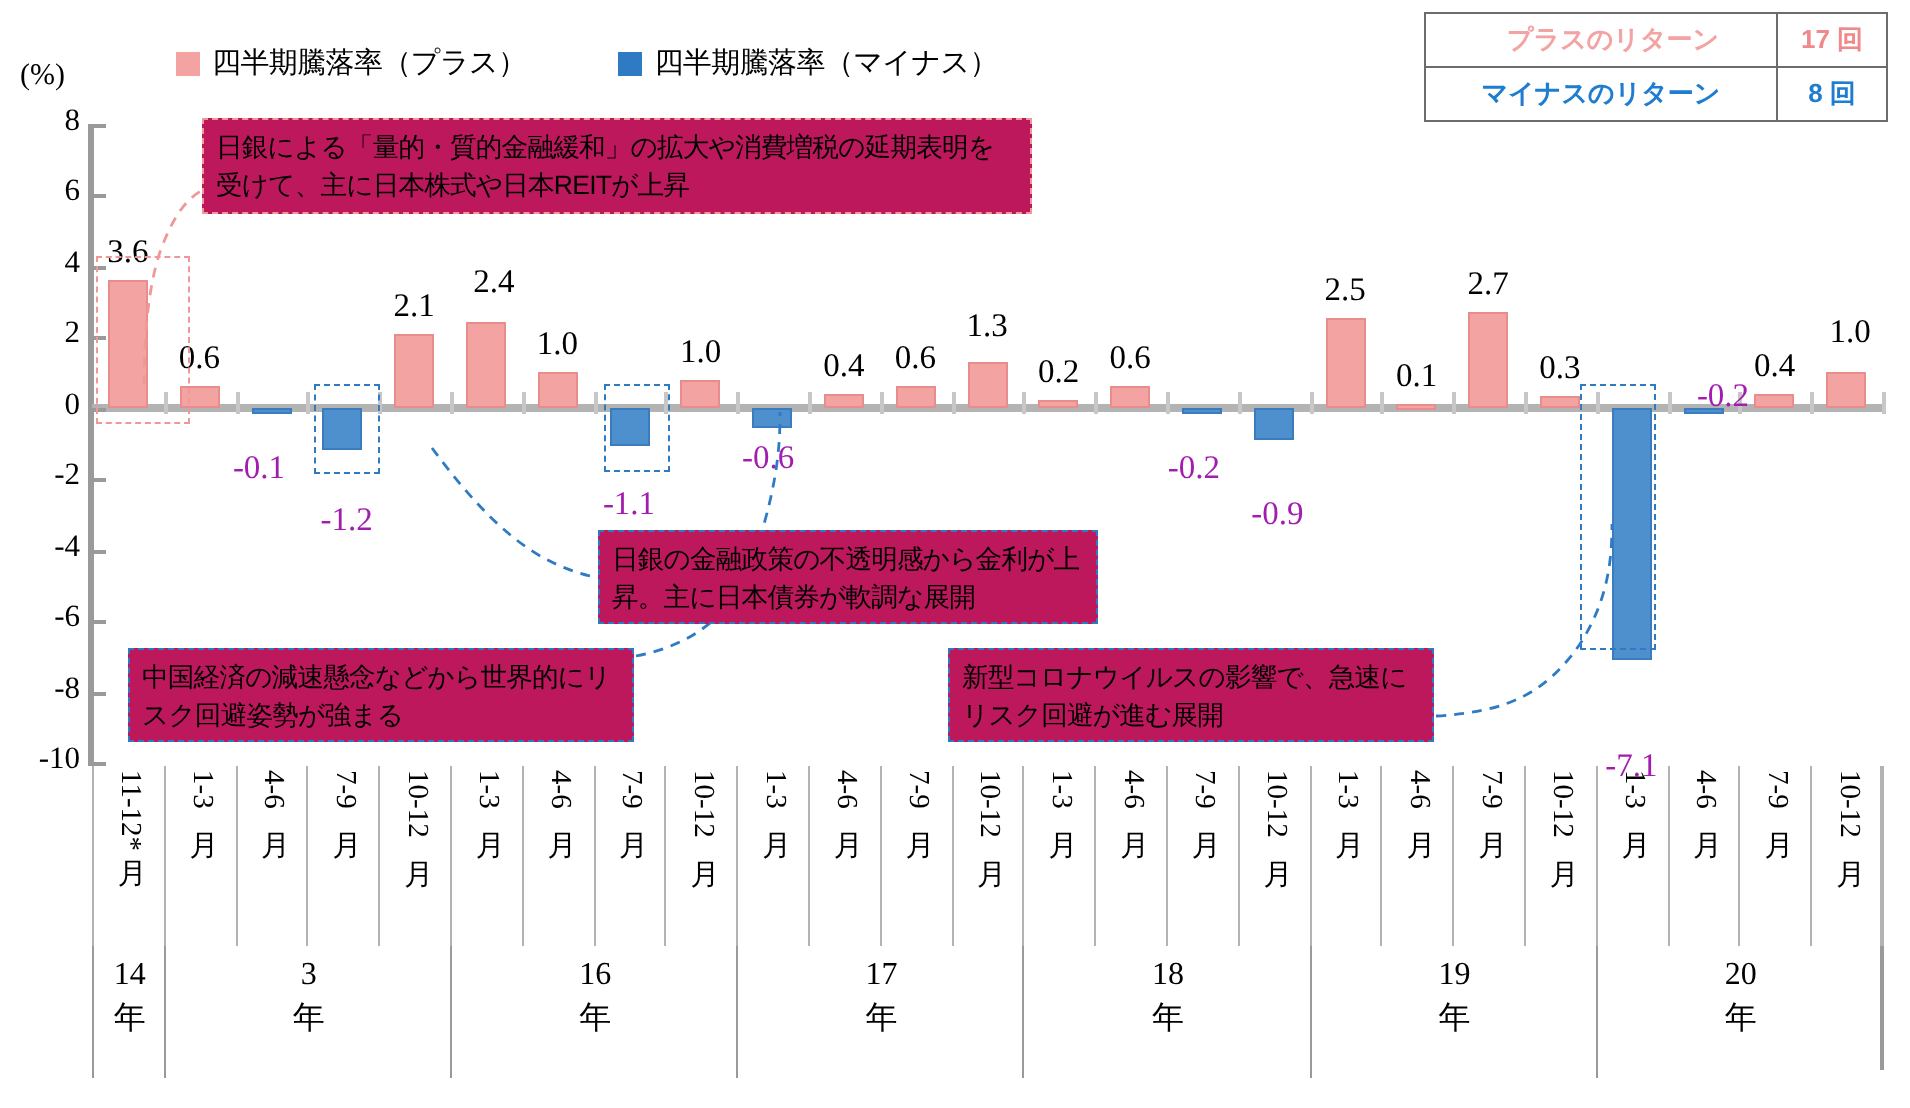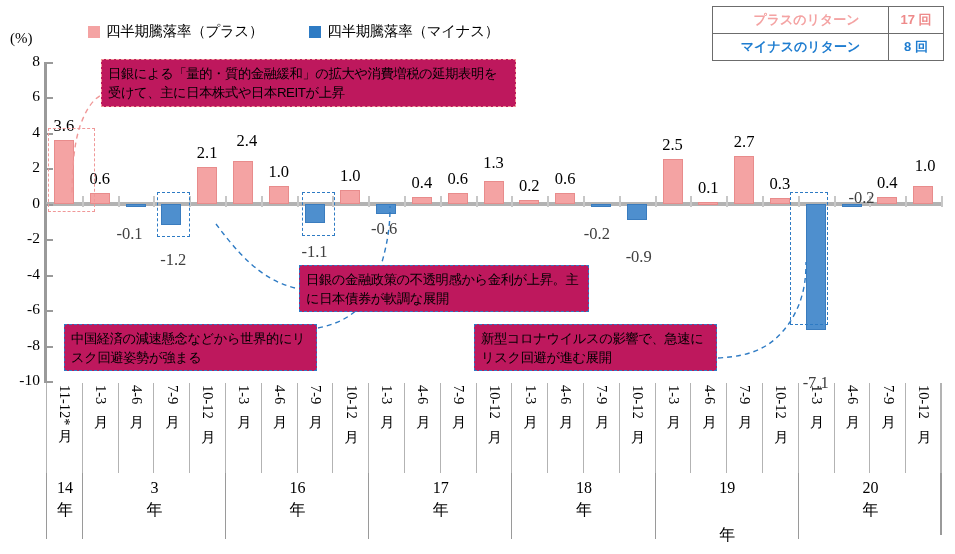--- a/index.html
+++ b/index.html
@@ -41,21 +41,21 @@
       transform:translateY(-10px);}
   #zero-line{position:absolute;left:46px;top:202px;width:895px;height:4px;background:#b3b3b3;}
   .xtick{position:absolute;top:196px;width:2px;height:11px;background:#c7c7c7;}
 
   .bar{position:absolute;box-sizing:border-box;}
   .bar.pos{background:#F4A3A3;border:1px solid #E88C8C;}
   .bar.neg{background:#4E8FCE;border:1px solid #3A7CBE;}
 
   .vlabel{position:absolute;font-size:16.5px;text-align:center;white-space:nowrap;}
   .vlabel.pos{color:#000;}
-  .vlabel.neg{color:#404040;}
+  .vlabel.neg{color:#a21caf;}
 
   
   .callout{position:absolute;box-sizing:border-box;background:#be185d;
      font-family:"Liberation Sans","DejaVu Sans",sans-serif;
      font-size:13.3px;line-height:1.45;padding:4px 6px;letter-spacing:-0.4px;}
   .callout.pink{border:1.5px dashed #F09898;color:#000;}
   .callout.blue{border:1.5px dashed #2E7BC4;color:#000;}
   .hl-box{position:absolute;box-sizing:border-box;background:transparent;}
   .hl-box.pink{border:1.5px dashed #F09898;}
   .hl-box.blue{border:1.5px dashed #2E7BC4;}
@@ -215,21 +215,21 @@
     <path d="M318,328 C348,322 372,306 382,262 C390,234 390,216 390,206" fill="none" stroke="#2E7BC4" stroke-width="1.4" stroke-dasharray="5,4"></path>
     <path d="M718,358 C752,356 772,348 790,322 C804,300 806,280 806,262" fill="none" stroke="#2E7BC4" stroke-width="1.4" stroke-dasharray="5,4"></path>
   </svg>
 
   <div class="hl-box pink" style="left:48px;top:128px;width:47px;height:84px;"></div>
   <div class="hl-box blue" style="left:157px;top:192px;width:33px;height:45px;"></div>
   <div class="hl-box blue" style="left:302px;top:192px;width:33px;height:44px;"></div>
   <div class="hl-box blue" style="left:790px;top:192px;width:38px;height:133px;"></div>
 
   <div class="callout pink" style="left:101px;top:59px;width:415px;height:48px;">日銀による「量的・質的金融緩和」の拡大や消費増税の延期表明を受けて、主に日本株式や日本REITが上昇</div>
-  <div class="callout blue" style="left:299px;top:265px;width:290px;height:47px;font-family:Liberation Serif, serif;">日銀の金融政策の不透明感から金利が上昇。主に日本債券が軟調な展開</div>
+  <div class="callout blue" style="left:299px;top:265px;width:250px;height:47px;font-family:Liberation Serif, serif;">日銀の金融政策の不透明感から金利が上昇。主に日本債券が軟調な展開</div>
   <div class="callout blue" style="left:64px;top:324px;width:253px;height:47px;">中国経済の減速懸念などから世界的にリスク回避姿勢が強まる</div>
   <div class="callout blue" style="left:474px;top:324px;width:243px;height:47px;">新型コロナウイルスの影響で、急速にリスク回避が進む展開</div>
 
   <div id="xband">
       <div class="xcell" style="left: 0px; width: 35.8px;">
         <span class="vtext">11-12月*</span>
       </div>
       <div class="xcell" style="left: 35.8px; width: 35.8px;">
         <span class="vtext">1-3月</span>
       </div>
@@ -318,21 +318,21 @@
         <span>年</span>
       </div>
       <div class="ycell" style="left: 322.2px; width: 143.2px;">
         <span>17</span>
         <span>年</span>
       </div>
       <div class="ycell" style="left: 465.4px; width: 143.2px;">
         <span>18</span>
         <span>年</span>
       </div>
-      <div class="ycell" style="left: 608.6px; width: 143.2px; gap: 25px;">
+      <div class="ycell" style="left: 608.6px; width: 143.2px;">
         <span>19</span>
         <span>年</span>
       </div>
       <div class="ycell" style="left: 751.8px; width: 143.2px;">
         <span>20</span>
         <span>年</span>
       </div>
     </div>
   <div id="yearband-right"></div>
 

